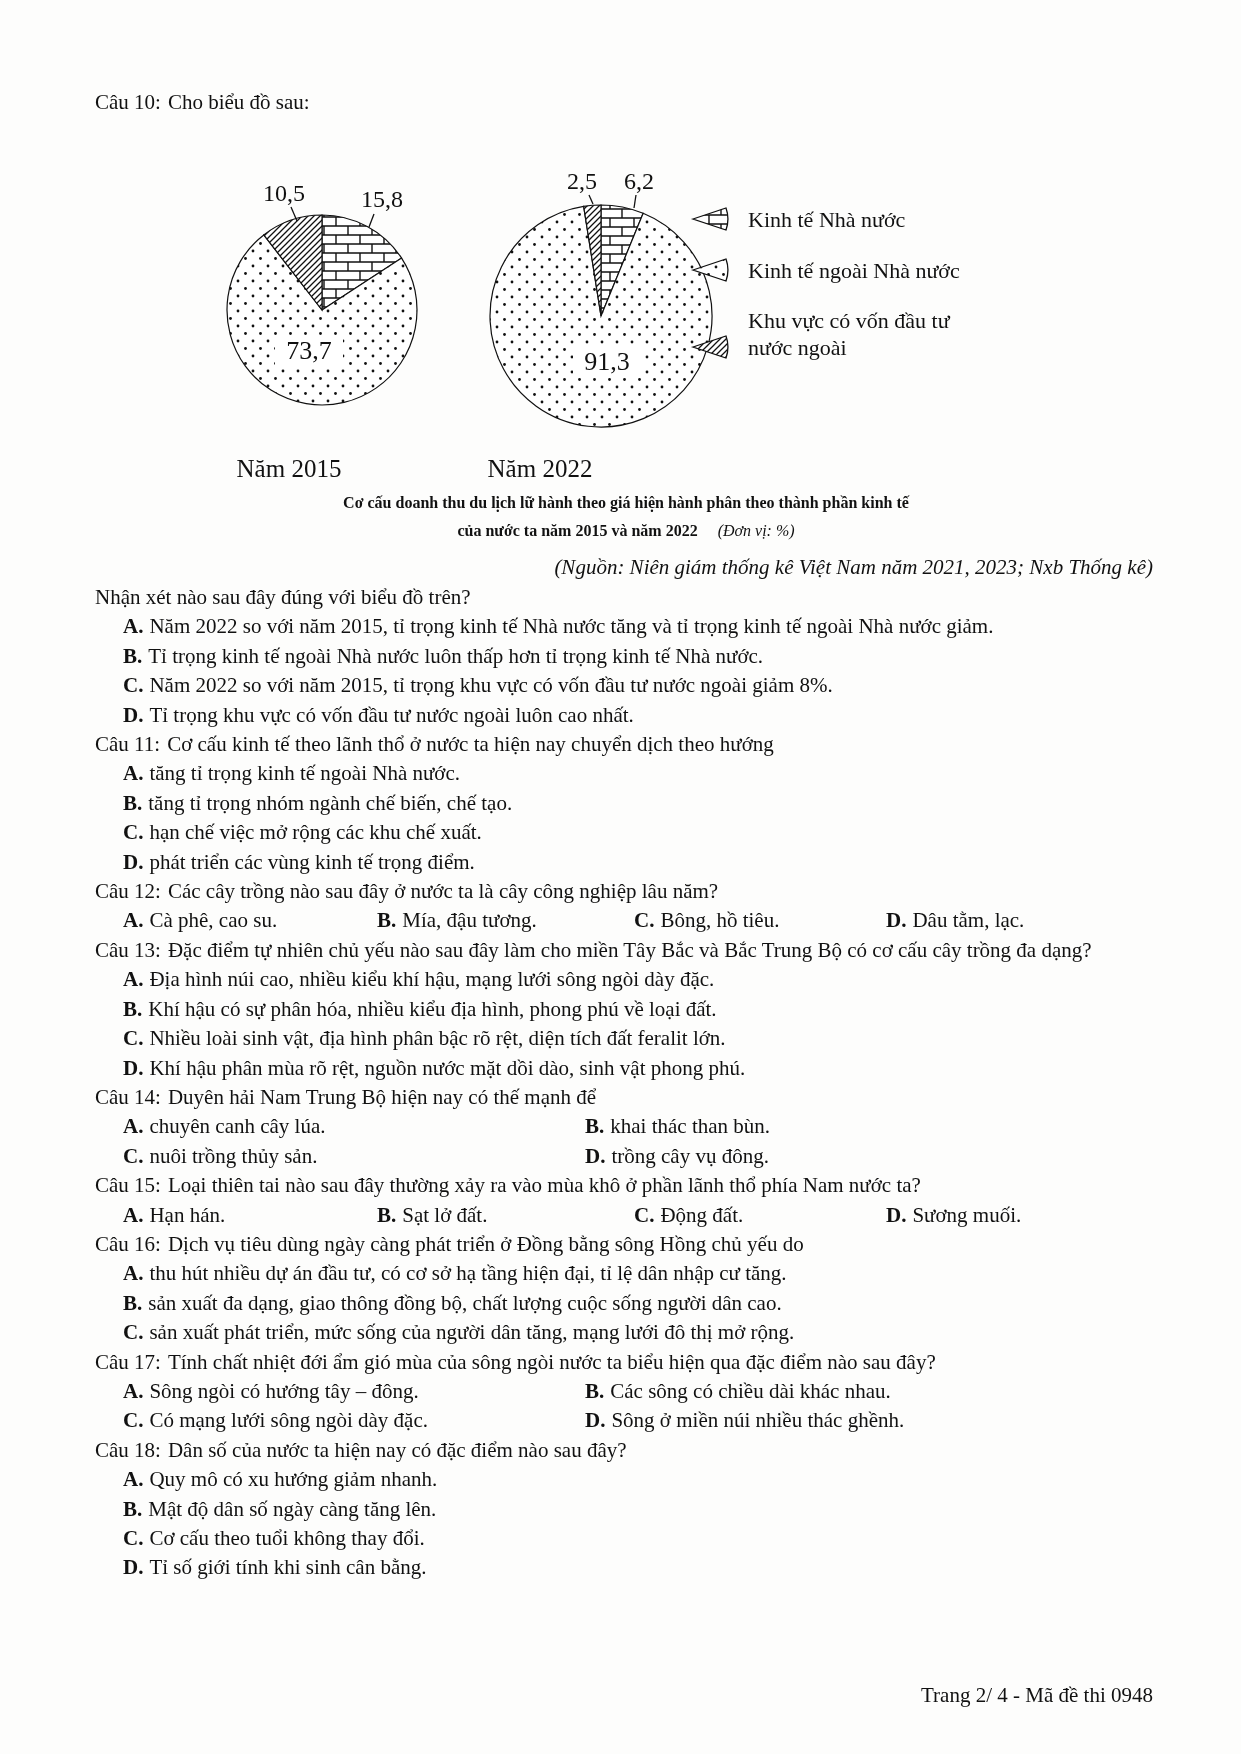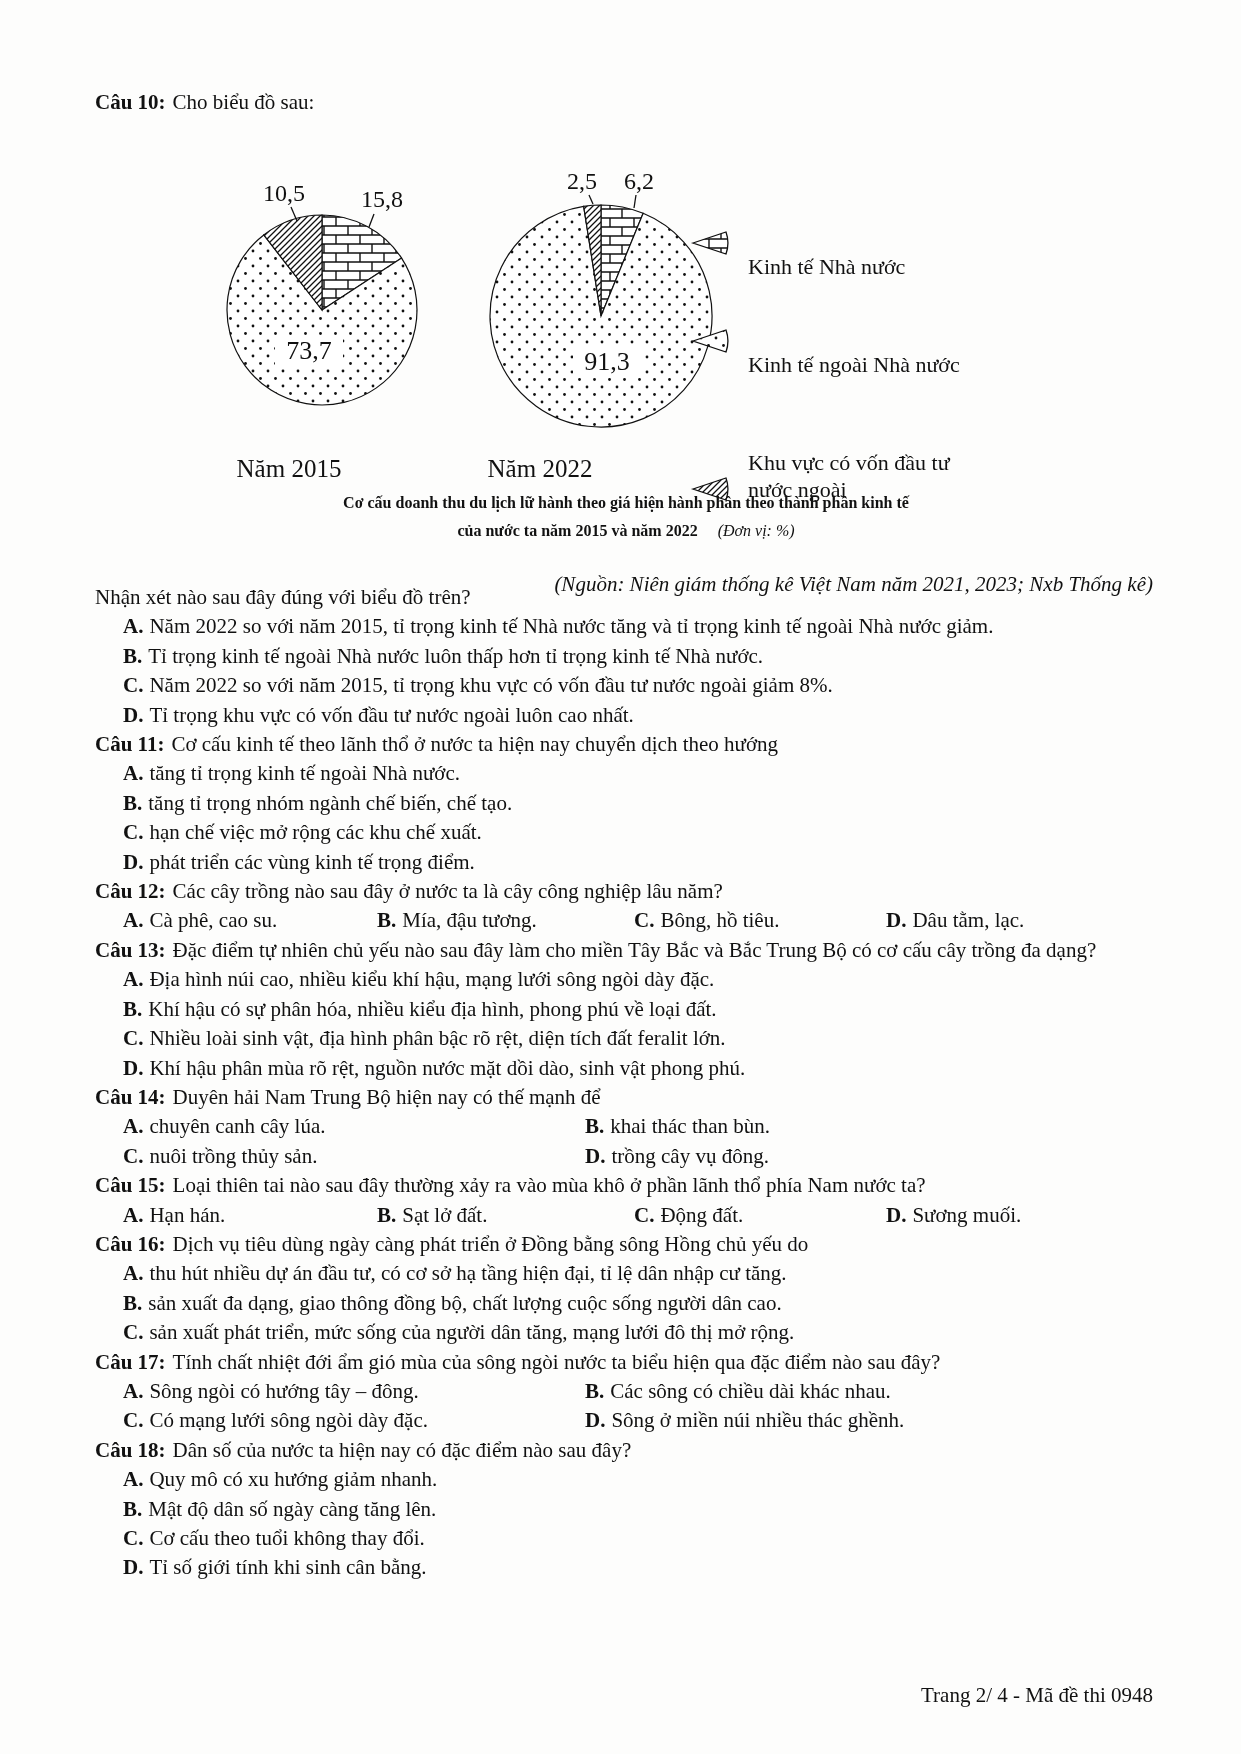--- a/index.html
+++ b/index.html
@@ -6,39 +6,39 @@
   .page{
     position:relative;
     width:1241px;height:1754px;
     background:#fdfdfc;
     font-family:"Liberation Serif","DejaVu Serif",serif;
     color:#111;
     overflow:hidden;
   }
   .content{position:absolute;left:95px;top:88px;width:1062px;}
   .qline{font-size:21px;line-height:29px;}
-  .qlabel{font-weight:bold;margin-right:7px;}
+  .qlabel{font-weight:normal;margin-right:7px;}
   
   .figure{position:relative;height:466px;}
   .pie-svg{position:absolute;}
   .pie-2015{left:102px;top:18px;}
   .pie-2022{left:376px;top:19px;}
   .legend{position:absolute;left:595px;top:88px;width:330px;}
   .legend-row{display:flex;align-items:center;margin-bottom:23px;}
   .legend-row:last-child{margin-bottom:0;align-items:flex-end;}
   .legend-icon{flex:0 0 44px;margin-right:14px;}
-  .legend-text{font-size:22px;line-height:27px;width:240px;margin-top:48px;}
+  .legend-text{font-size:22px;line-height:27px;width:240px;}
   .year-label{position:absolute;font-size:25px;width:160px;text-align:center;top:338px;}
   .year-2015{left:114px;}
   .year-2022{left:365px;}
   .chart-title{position:absolute;left:0;width:100%;text-align:center;font-size:16px;font-weight:bold;line-height:28px;}
   .title-1{top:372px;}
   .title-2{top:400px;}
   .unit-note{font-weight:normal;font-style:italic;margin-left:20px;}
-  .chart-source{position:absolute;right:4px;top:455px;font-size:21px;font-style:italic;text-align:right;width:100%;}
+  .chart-source{position:absolute;right:4px;top:438px;font-size:21px;font-style:italic;text-align:right;width:100%;}
   
   .qflow{font-size:21px;line-height:29.4px;}
   .opt{padding-left:28px;}
   .optk{font-weight:bold;margin-right:6px;}
   .optrow4{display:grid;grid-template-columns:232px 235px 230px auto;padding-left:28px;gap:22px;}
   .optrow2{display:grid;grid-template-columns:462px auto;padding-left:28px;}
   .footer{position:absolute;right:88px;top:1683px;font-size:21px;}
   svg text{font-family:"Liberation Serif","DejaVu Serif",serif;fill:#111;}
 </style>
 </head>

